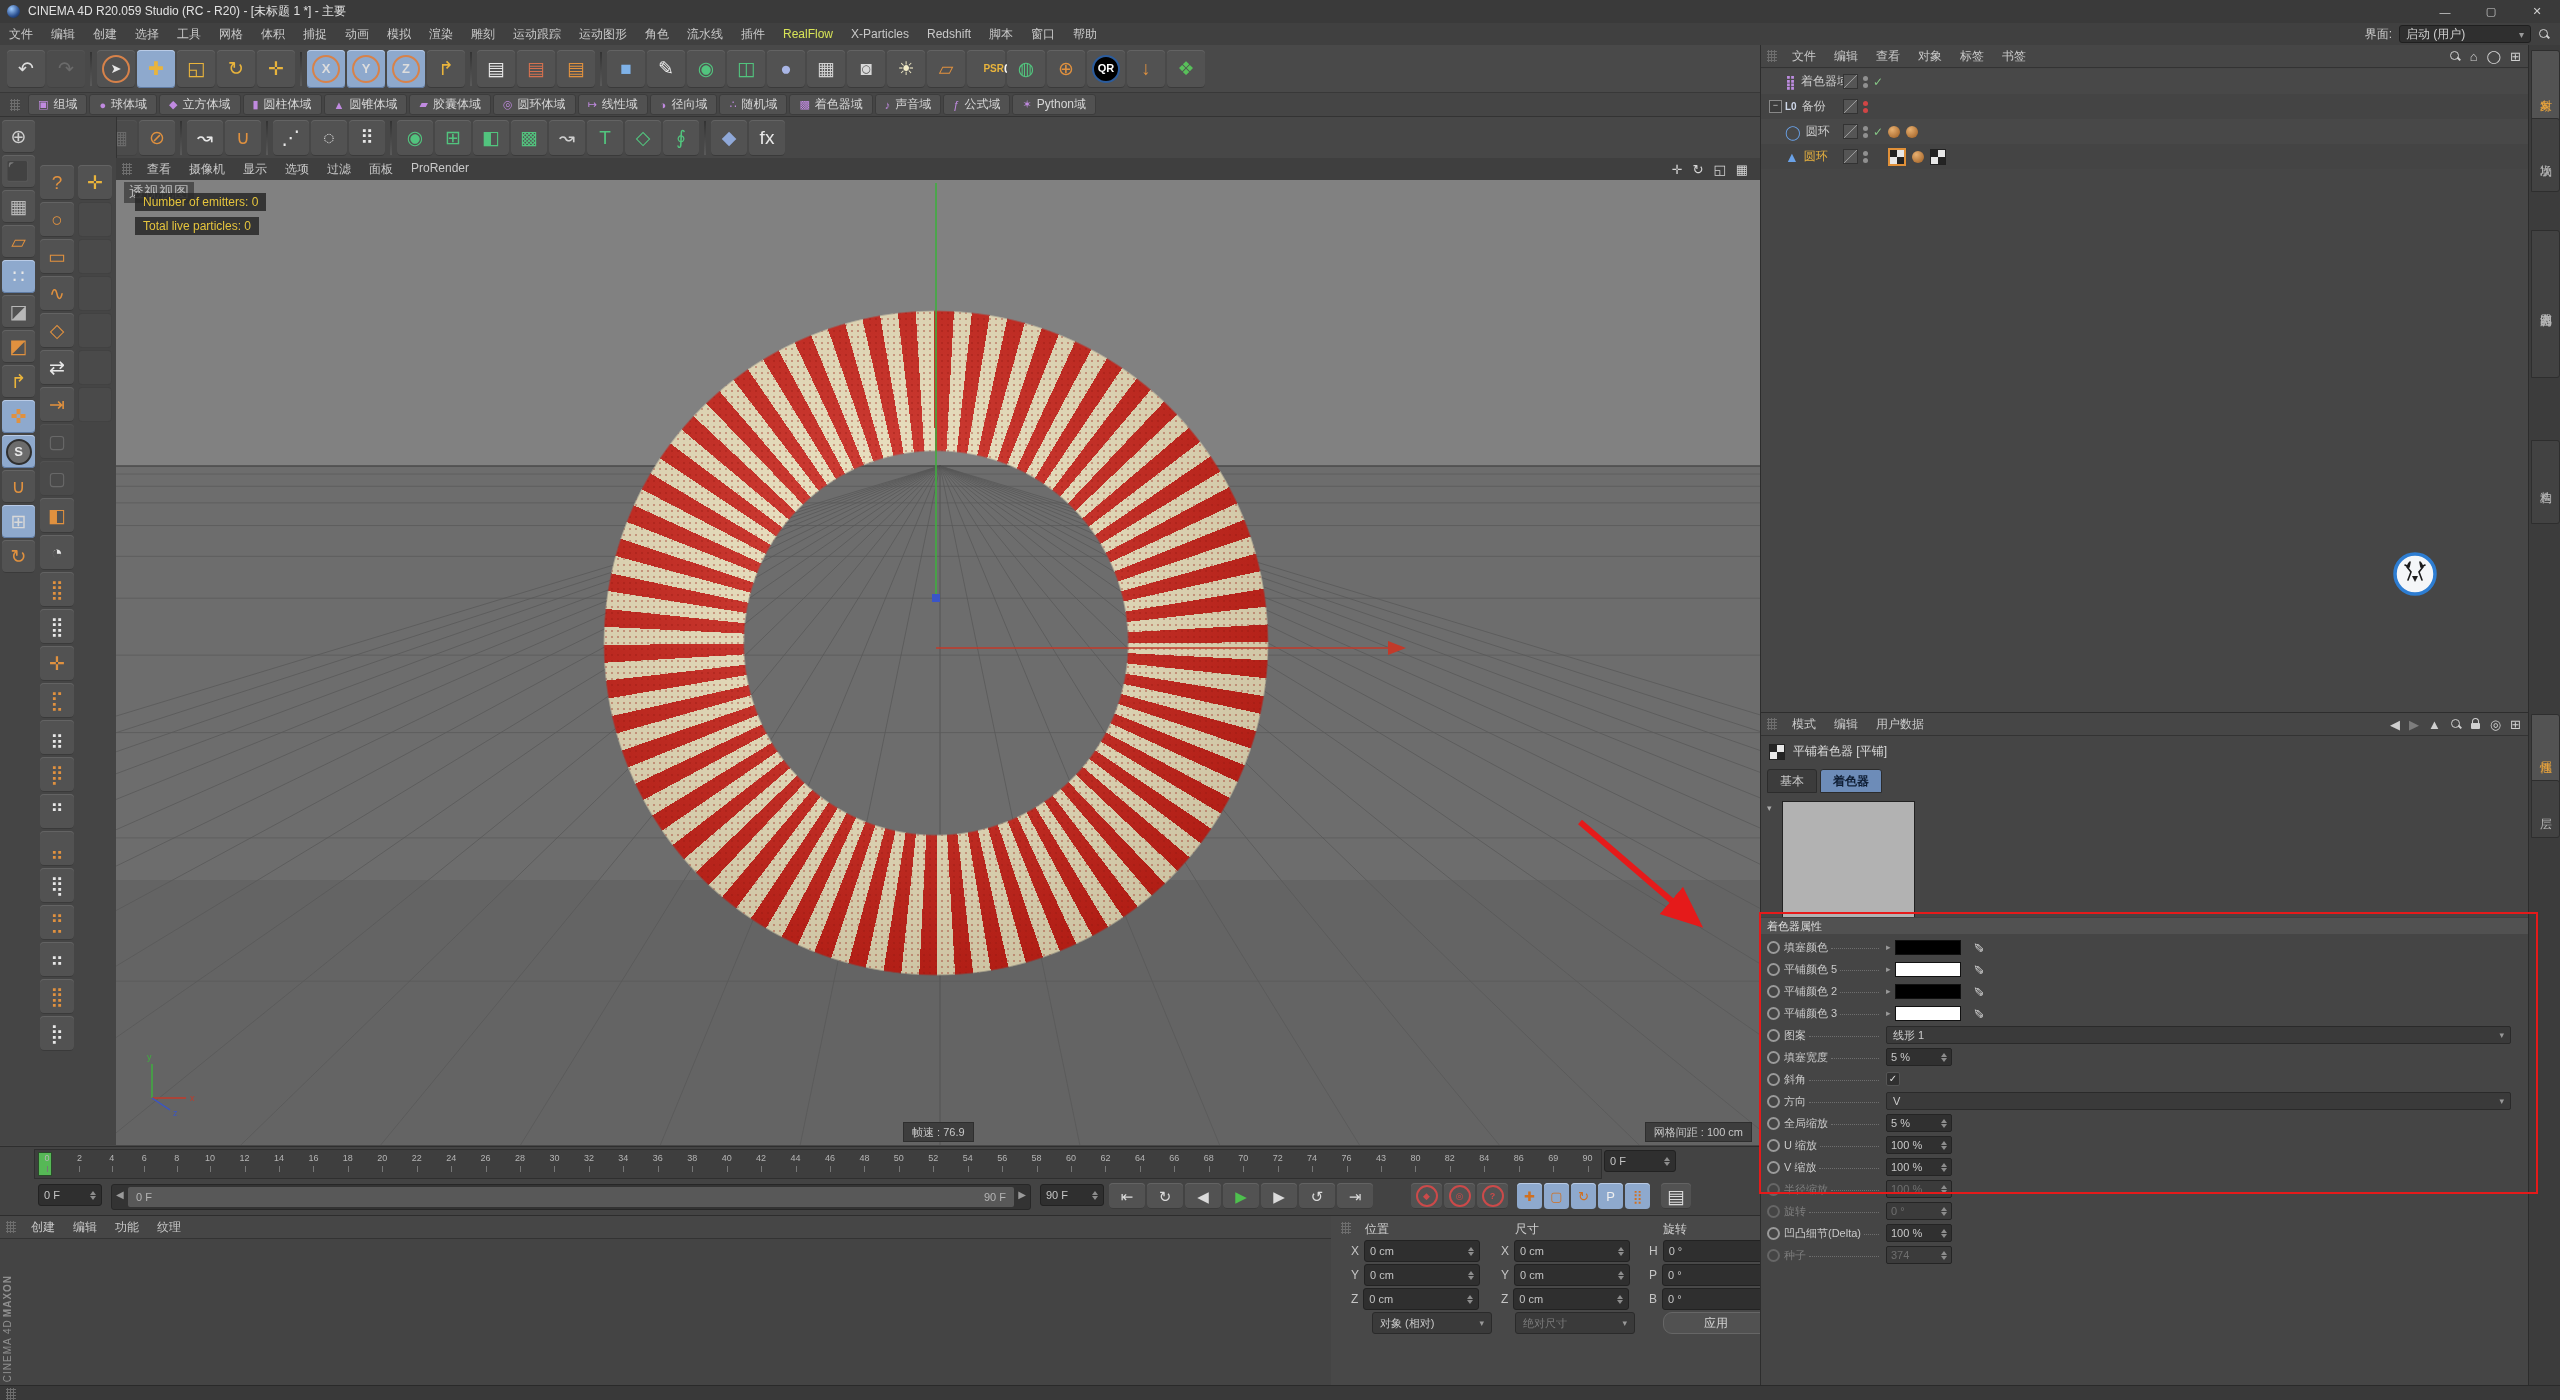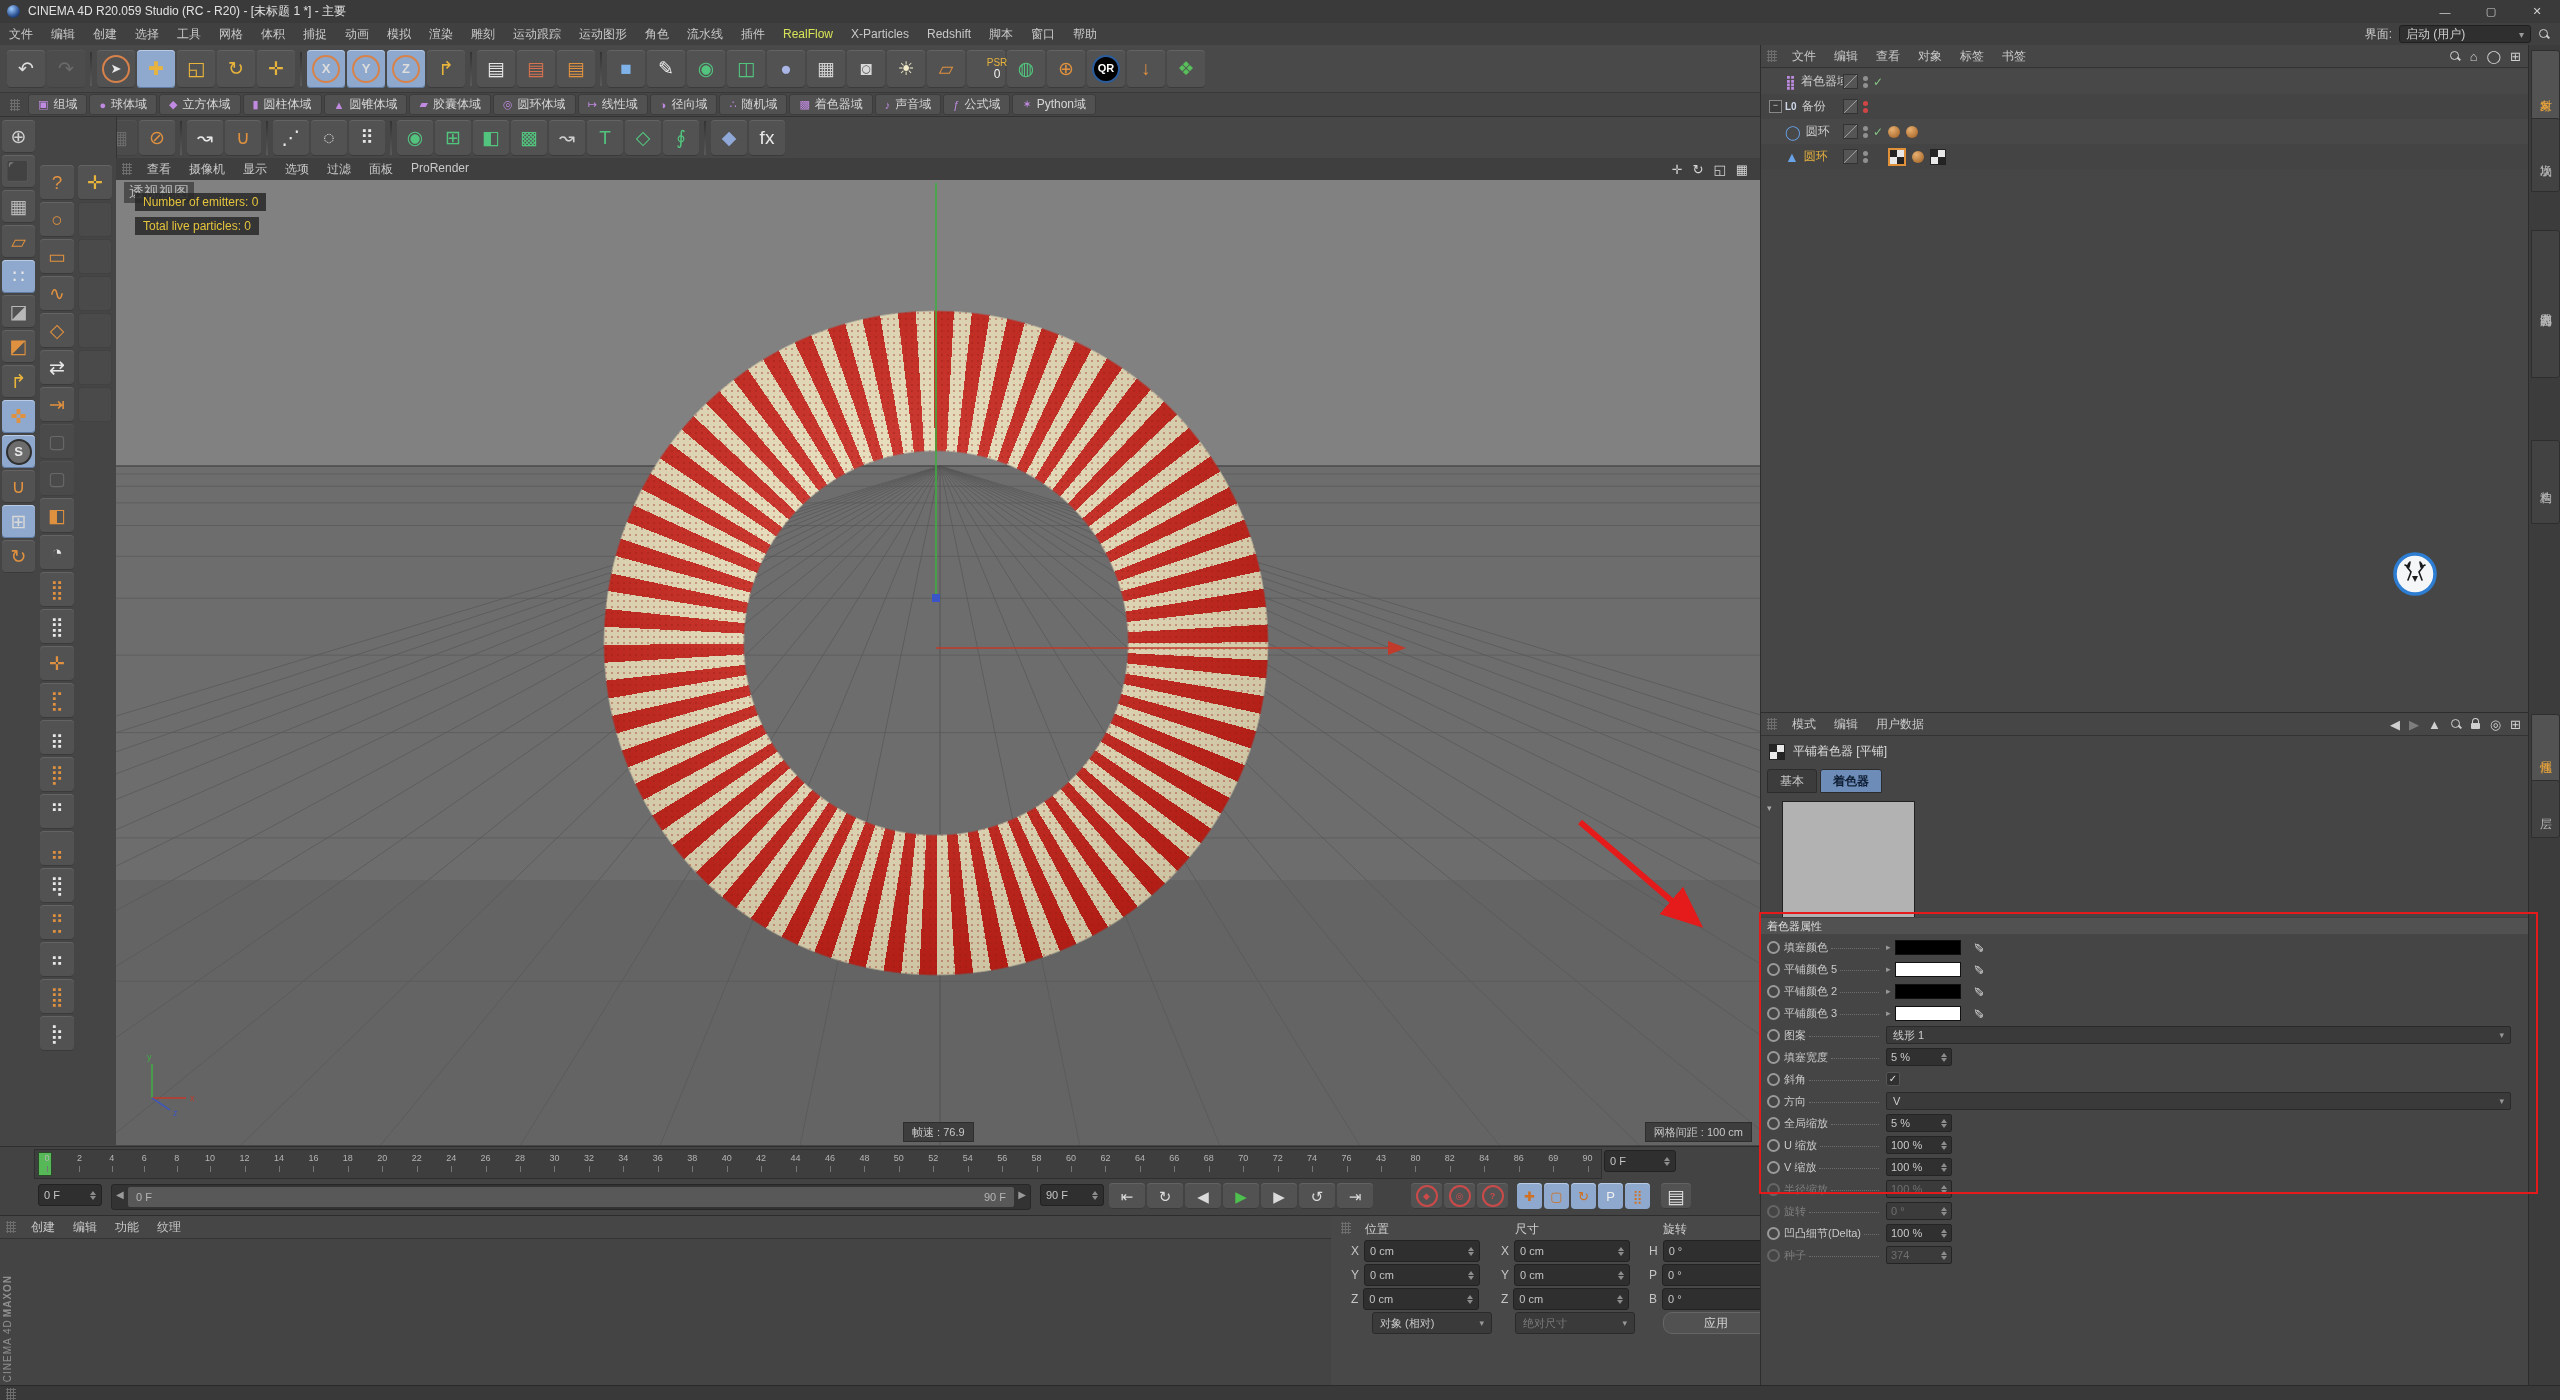--- a/index.html
+++ b/index.html
@@ -31,21 +31,21 @@
   #tb-main{left:0;top:45px;width:1760px;height:48px;background:#494949;display:flex;align-items:center;padding-left:6px;box-sizing:border-box;border-bottom:1px solid #383838;}
   .cell{width:38px;height:38px;margin:0 1px;border-radius:4px;background:#525252;
         box-shadow:inset 0 1px 0 #636363,inset 0 -1px 0 #3a3a3a;
         display:flex;align-items:center;justify-content:center;flex:none;position:relative;}
   .cell.active{background:var(--hl);box-shadow:inset 0 1px 0 #b9cbe6,inset 0 -1px 0 #5f7ba3;}
   .cell.dim{opacity:.42;}
   .glyph{font-size:19px;line-height:1;color:#ddd;}
   .ringw{width:24px;height:24px;border:2px solid #d7824a;border-radius:50%;display:flex;align-items:center;justify-content:center;}
   .ringw .glyph{font-size:13px;font-weight:bold;}
   .ringw.blue{background:#000000;border-color:#2c5c9c;}
-  .psr{display:flex;flex-direction:column;align-items:center;line-height:1;color:#e9b43c;font-weight:normal;margin-left:22px;}
+  .psr{display:flex;flex-direction:row;align-items:center;line-height:1;color:#e9b43c;font-weight:bold;margin-left:22px;}
   .psr span:first-child{font-size:10px;} .psr span:last-child{font-size:12px;color:#f2f2f2;}
   #tb-fields{left:0;top:93px;width:1760px;height:24px;background:#454545;border-bottom:1px solid #333;
              display:flex;align-items:center;padding-left:4px;box-sizing:border-box;gap:2px;}
   .fbtn{height:19px;display:flex;align-items:center;gap:5px;padding:0 9px;background:#515151;
         border:1px solid #3c3c3c;border-radius:3px;color:#d6d6d6;font-size:12px;flex:none;}
   .fbtn .fg{color:#c08ae0;font-size:11px;}
   #tb-model{left:100px;top:117px;width:700px;height:41px;display:flex;align-items:center;}
   #tb-model .cell{width:36px;height:36px;}
   
   #dock{left:0;top:117px;width:116px;height:1028px;background:#454545;border-right:1px solid #333;}

